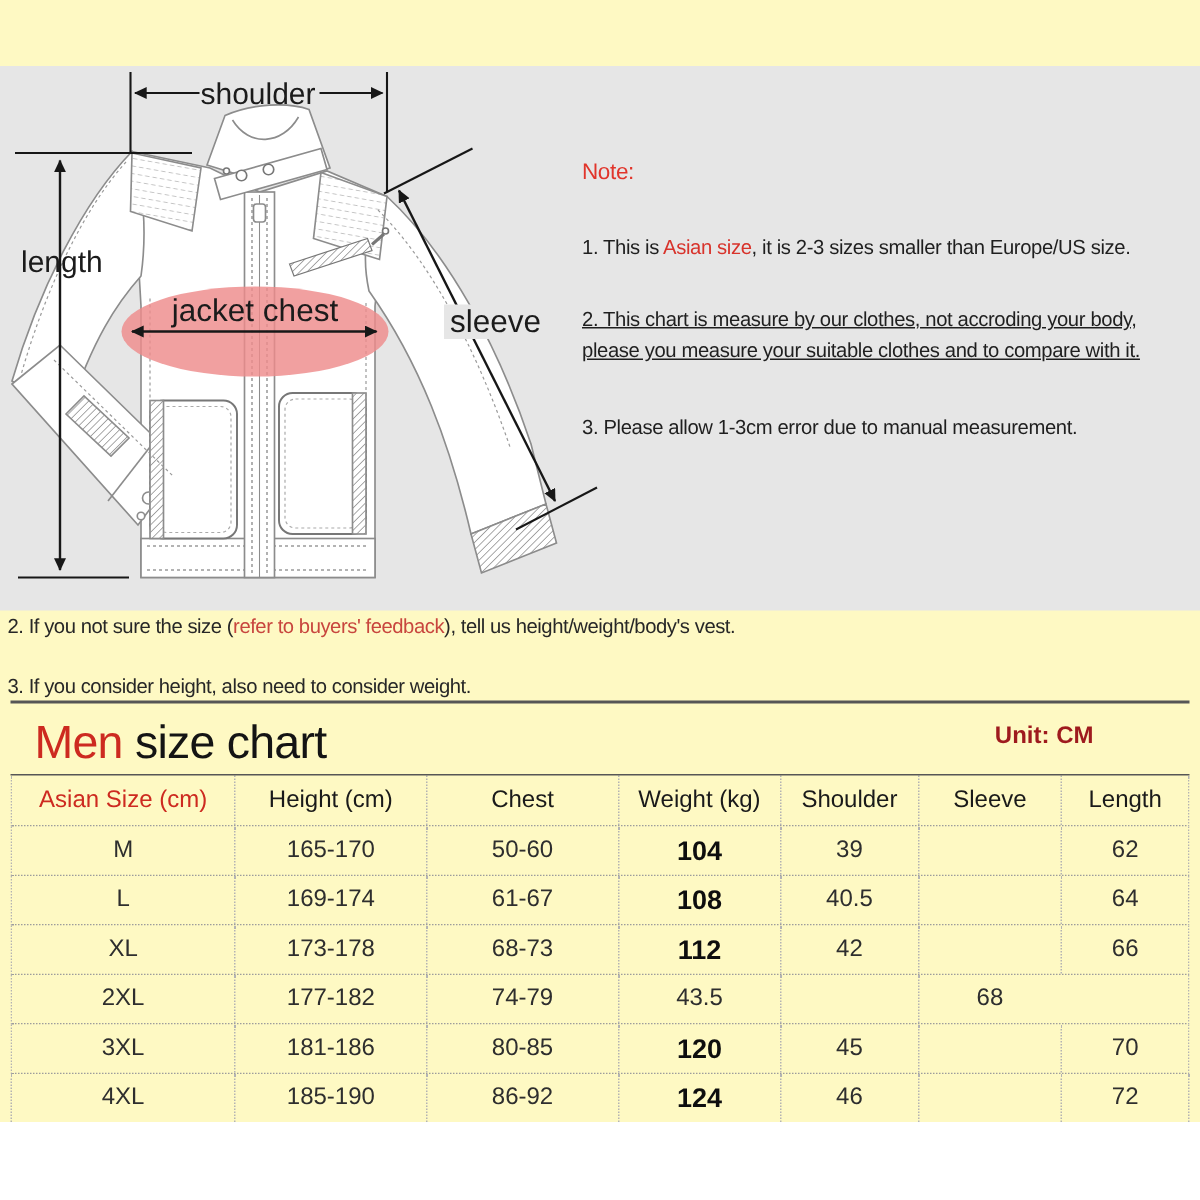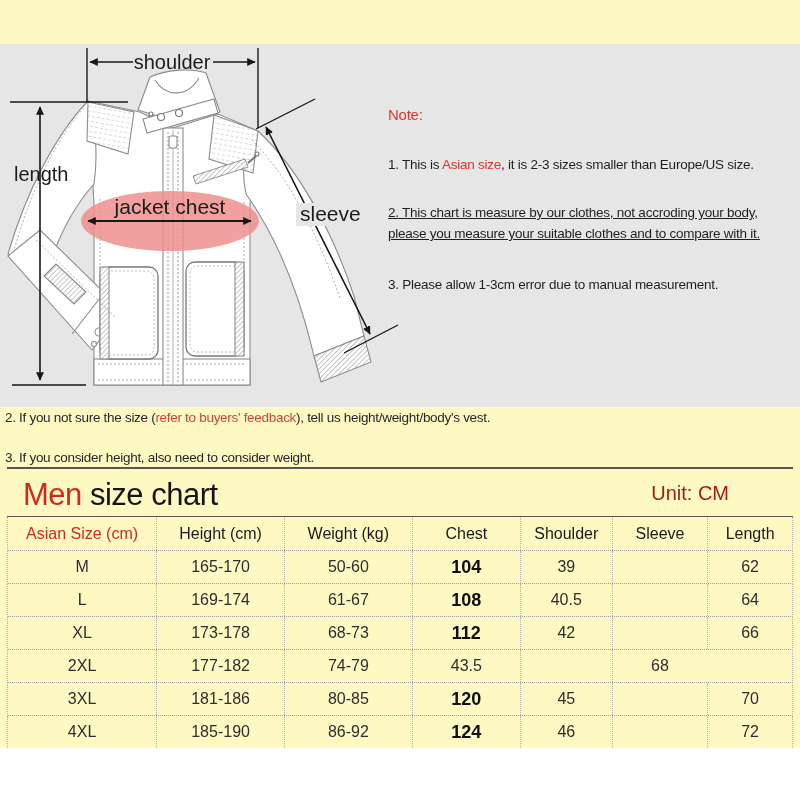--- a/index.html
+++ b/index.html
@@ -25,21 +25,21 @@
   .tip-line{white-space:nowrap;}
   .tip-line-3{margin-top:21px;}
   .tip-red{color:#c8463e;}
 
   
   .size-table{position:absolute;left:7px;top:467px;width:786px;}
   .t-title{position:relative;height:47px;border-top:2px solid #565656;border-bottom:1px solid #565656;}
   .t-title-text{position:absolute;left:16px;right:0;top:8px;text-align:left;
                 font-size:31px;color:#141414;letter-spacing:-0.5px;}
   .t-title-red{color:#cd2a20;}
-  .t-unit{position:absolute;right:64px;top:13px;font-size:20px;font-weight:normal;color:#9e1a1e;}
+  .t-unit{position:absolute;right:64px;top:13px;font-size:16px;font-weight:bold;color:#9e1a1e;}
   .t-row{display:grid;grid-template-columns:18.9% 16.3% 16.3% 13.8% 11.7% 12.2% 10.8%;
          height:32px;border-bottom:1px dotted #9c9c9c;border-left:1px dotted #b3b3b3;
          border-right:1px dotted #b3b3b3;}
   .t-row.hdr{height:33px;font-size:17px;color:#1a1a1a;}
   .t-row.last{border-bottom:2px solid #787878;}
   .tc{display:flex;align-items:center;justify-content:center;font-size:16px;color:#2e2e2e;}
   .tc + .tc{border-left:1px dotted #b3b3b3;}
   .hdr .tc{color:#1a1a1a;}
   .hdr .tc.first{color:#cd2a20;}
   .tc.chest{font-weight:bold;font-size:18px;color:#0e0e0e;}
@@ -163,22 +163,22 @@
 
   <div class="size-table">
     <div class="t-title">
       <div class="t-title-text"><span class="t-title-red">Men</span><span> size chart</span></div>
       <div class="t-unit">Unit: CM</div>
     </div>
 
     <div class="t-row hdr">
       <div class="tc first">Asian Size (cm)</div>
       <div class="tc">Height (cm)</div>
+      <div class="tc">Chest</div>
       <div class="tc">Weight (kg)</div>
-      <div class="tc">Chest</div>
       <div class="tc">Shoulder</div>
       <div class="tc">Sleeve</div>
       <div class="tc">Length</div>
     </div>
 
     <div class="t-row">
       <div class="tc">M</div>
       <div class="tc">165-170</div>
       <div class="tc">50-60</div>
       <div class="tc chest">104</div>

